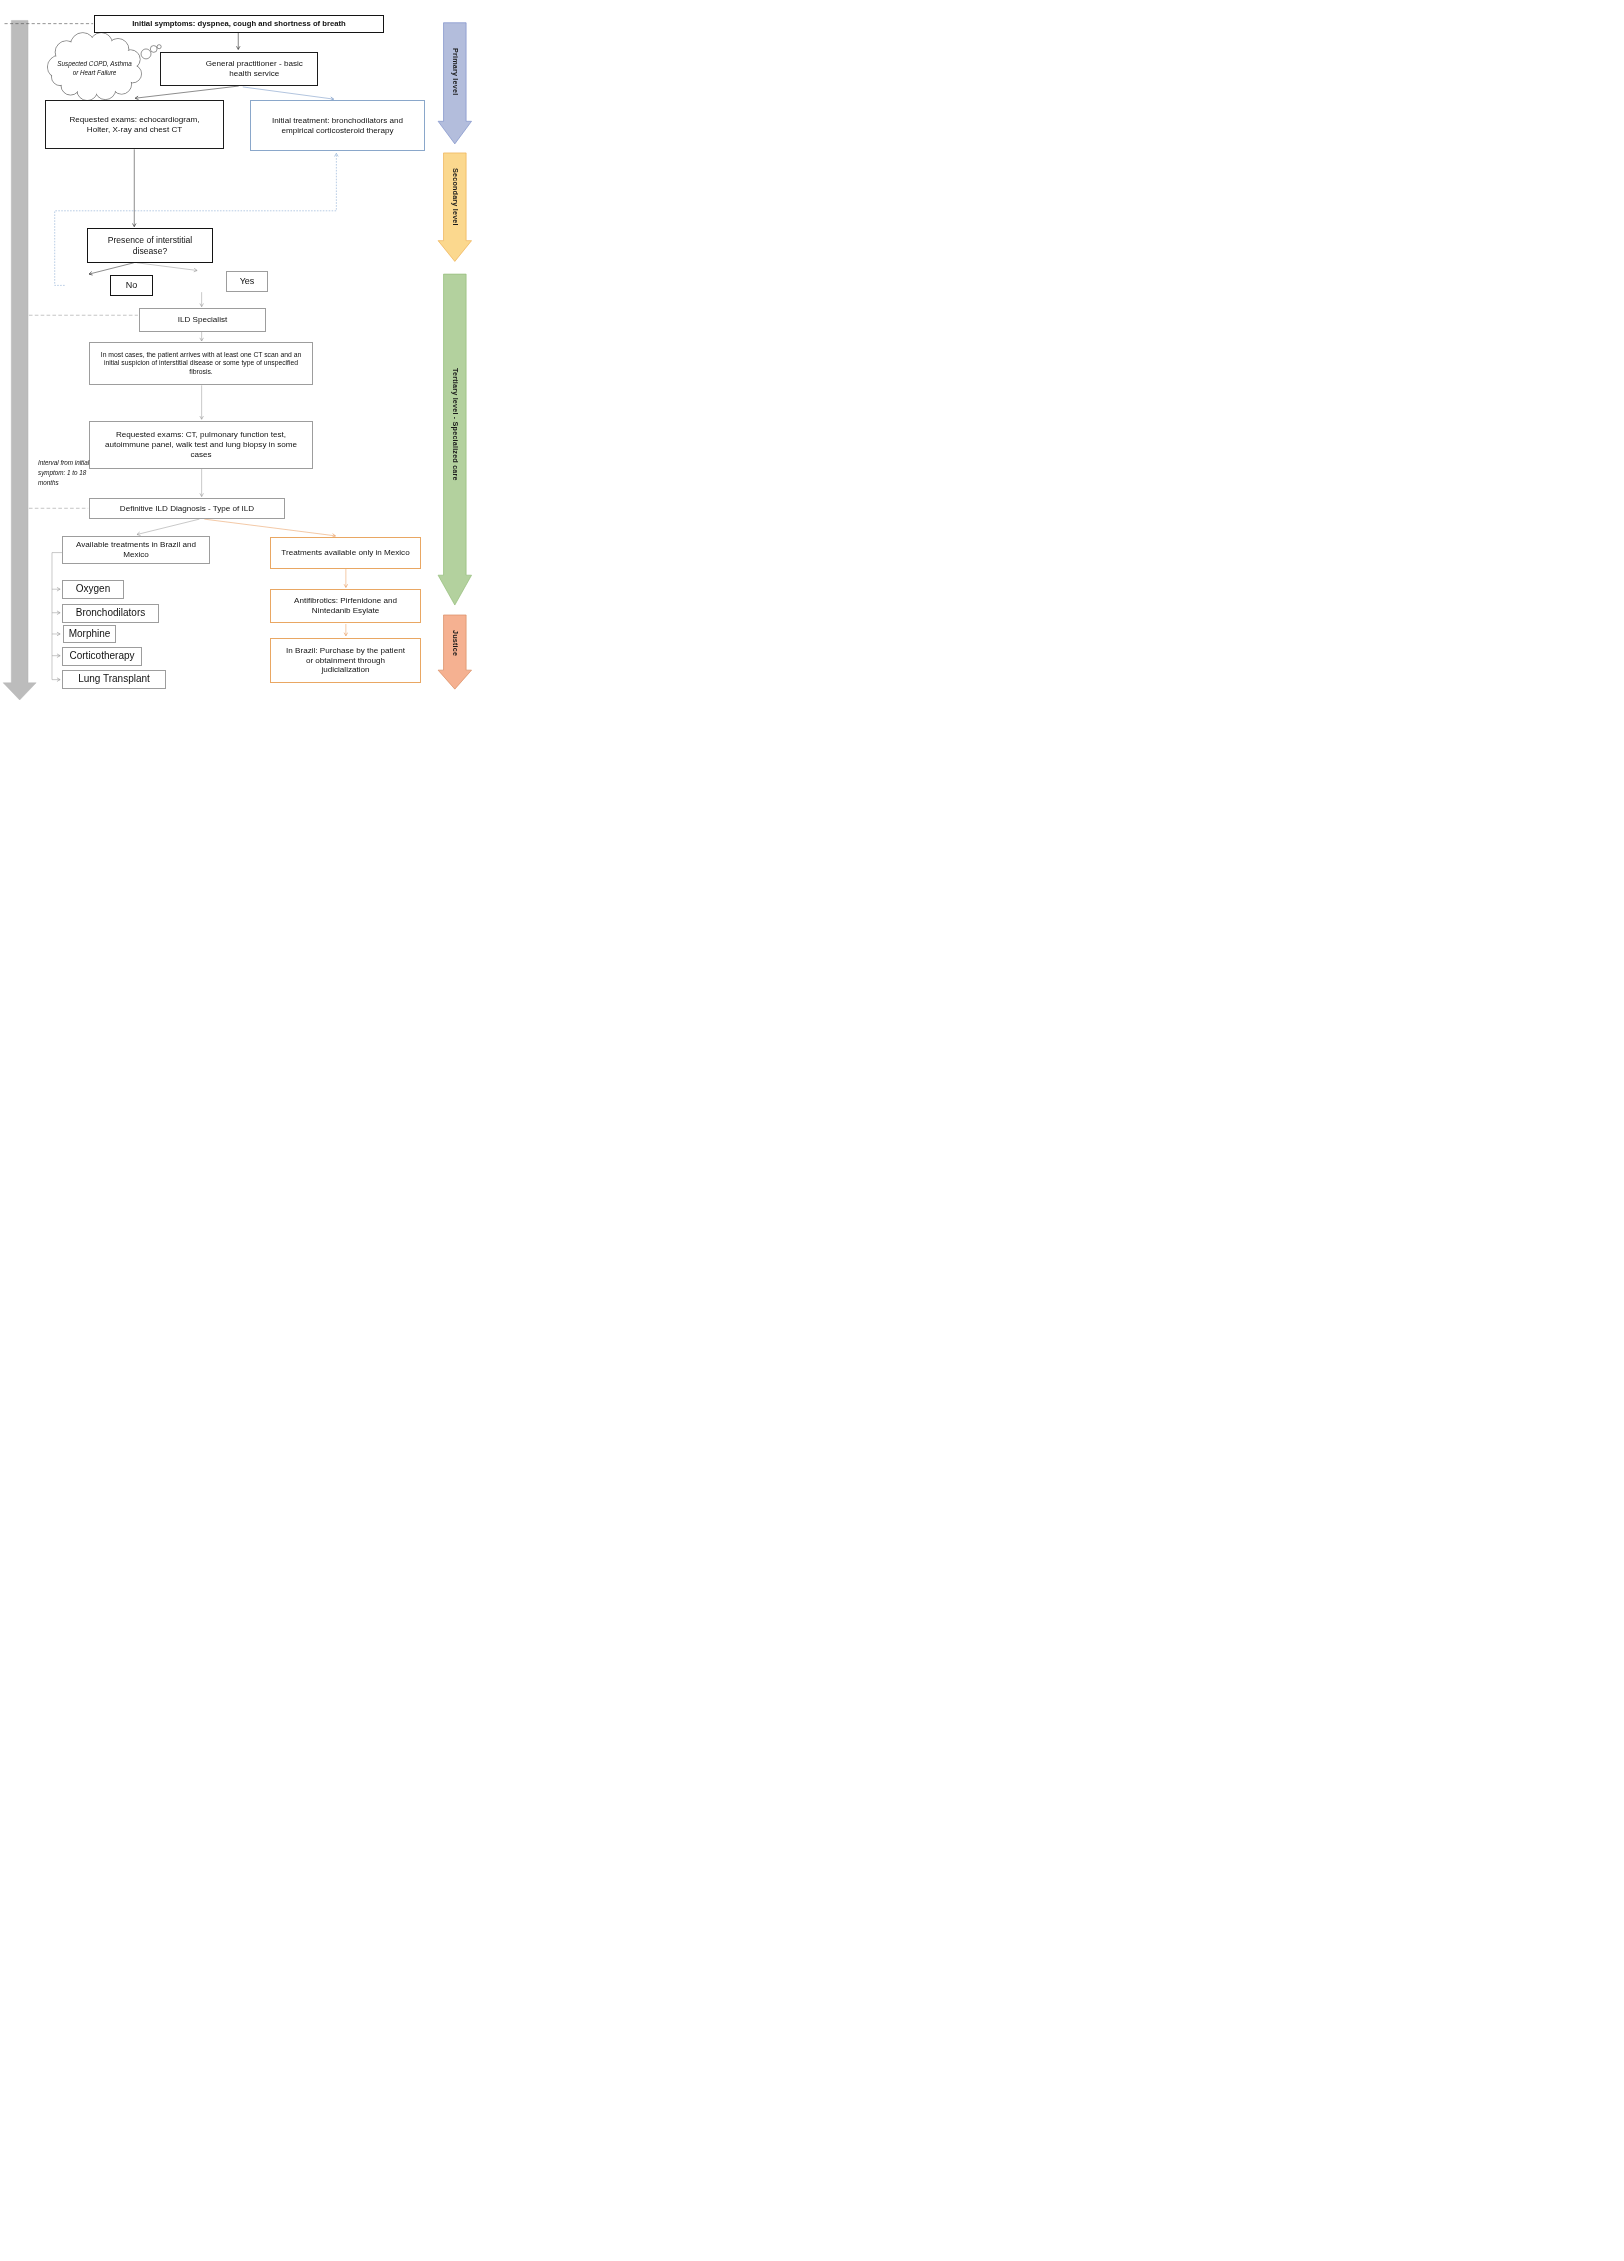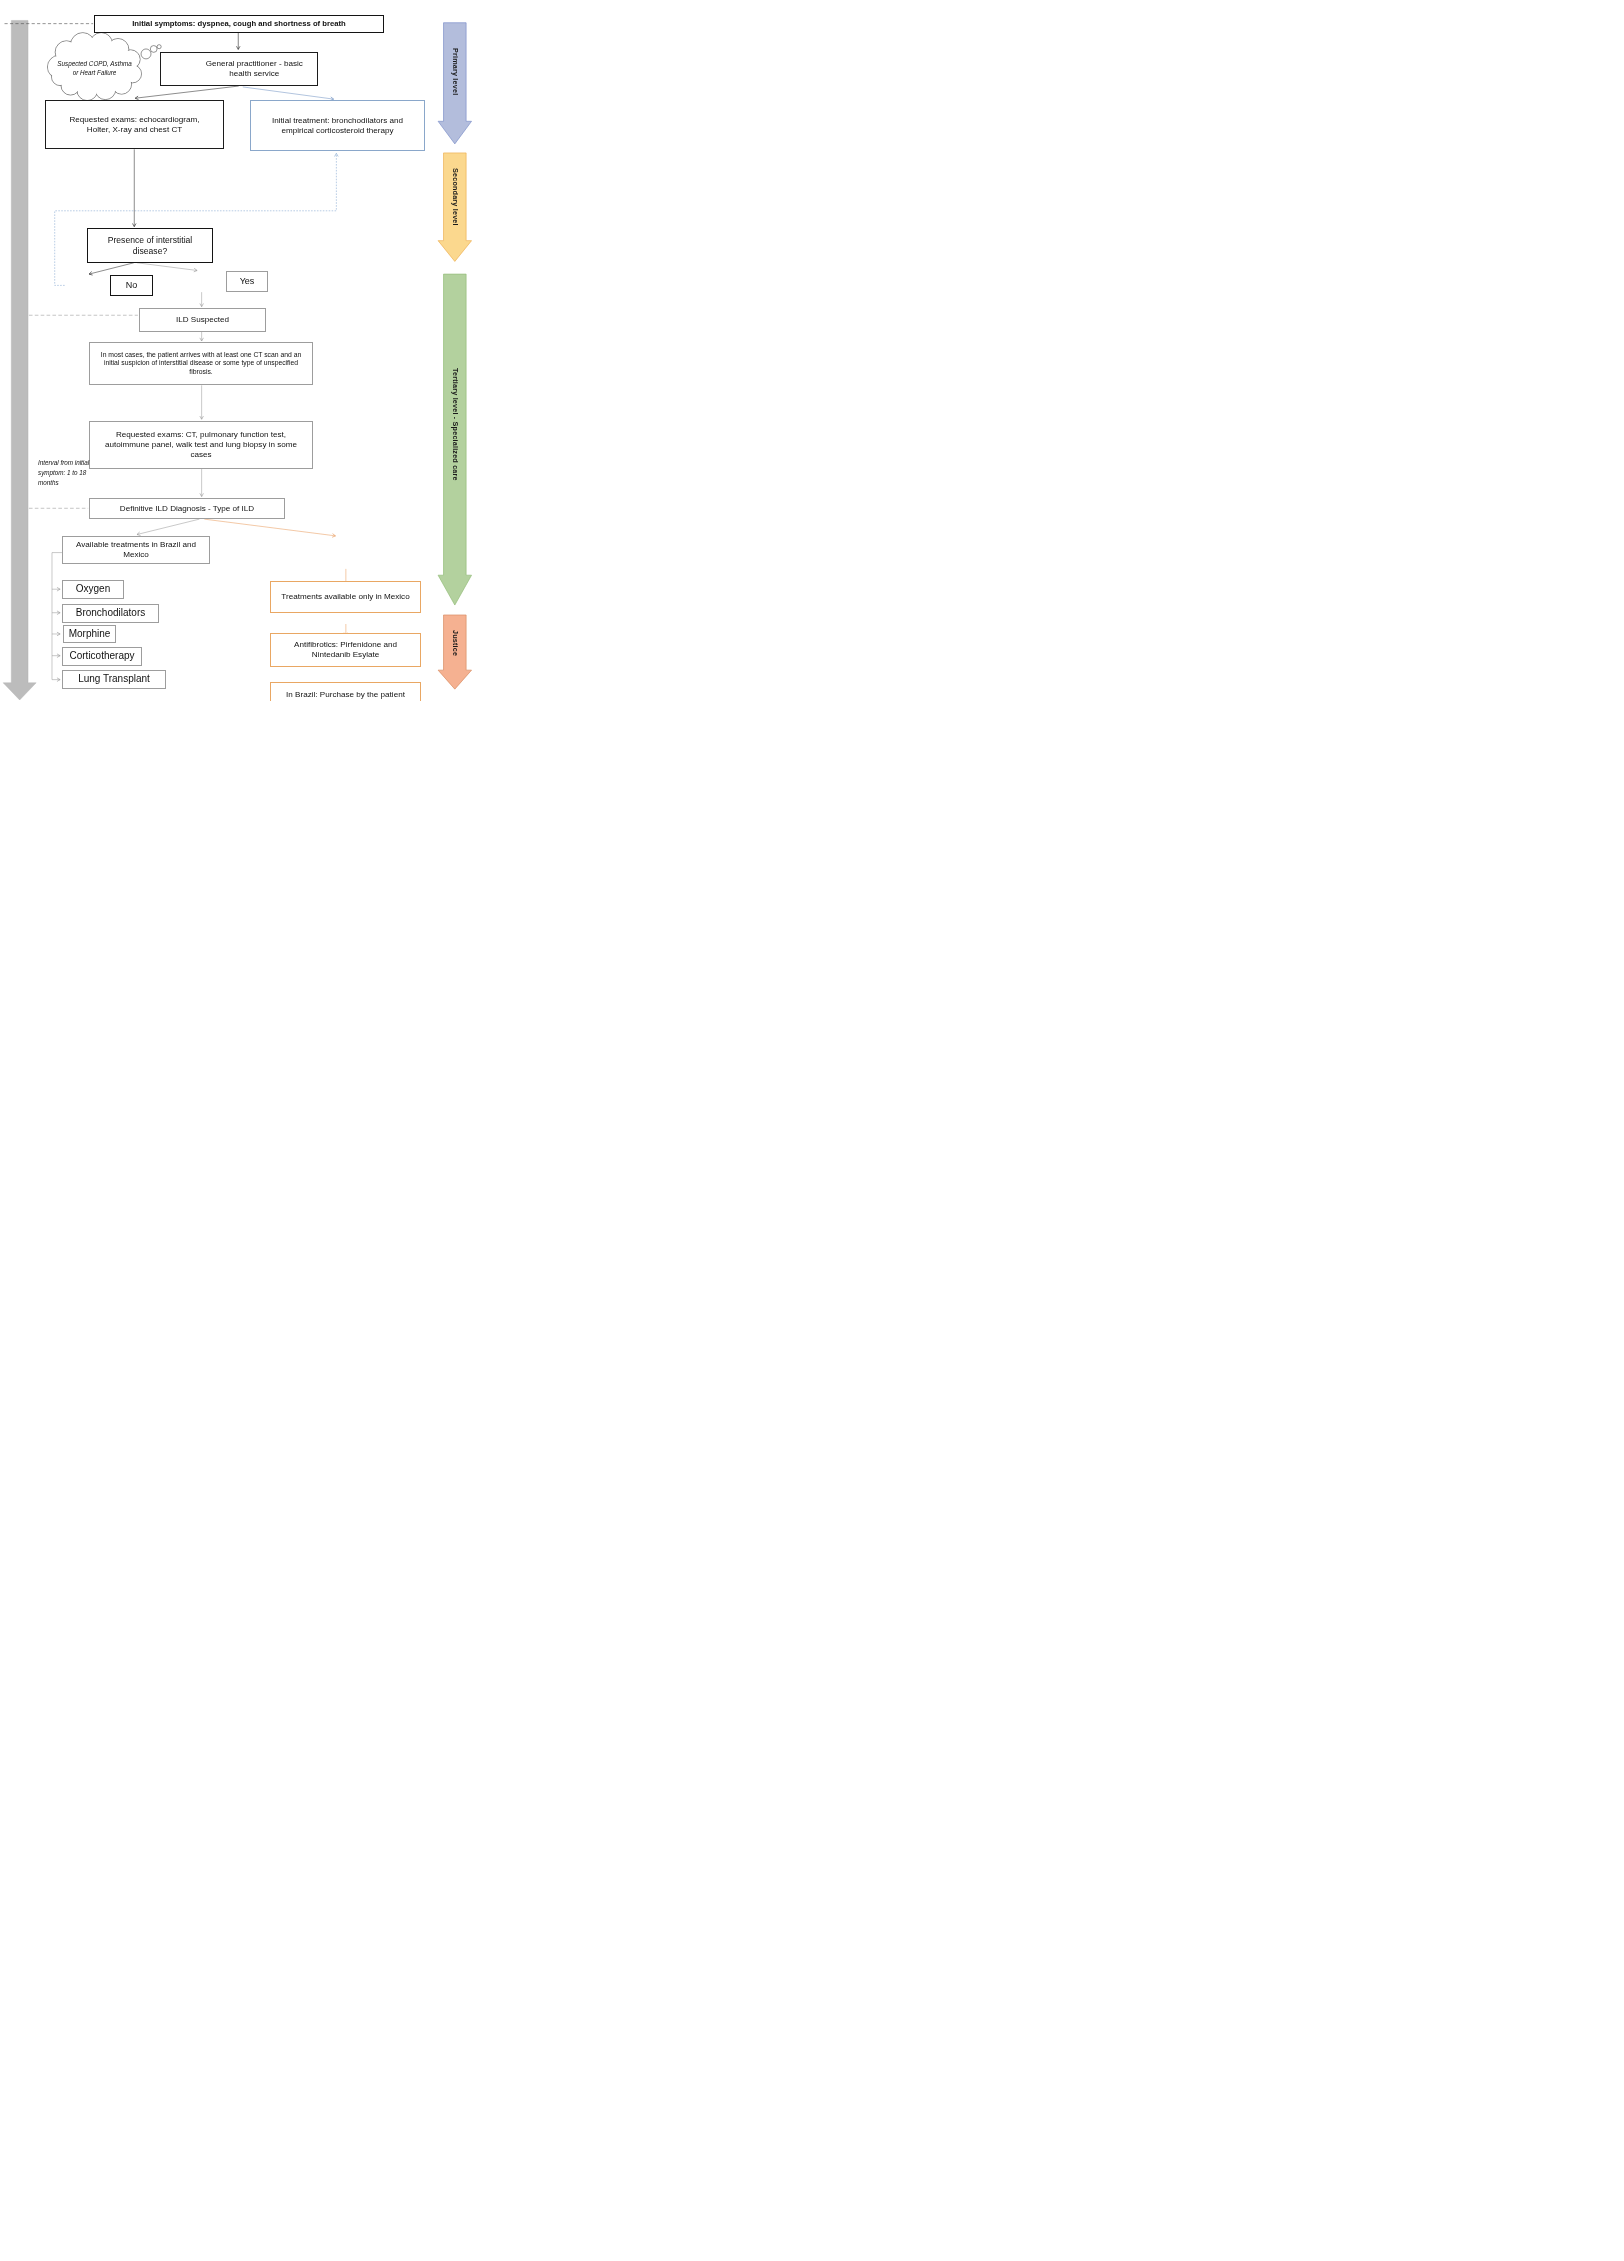--- a/index.html
+++ b/index.html
@@ -19,21 +19,21 @@
     display:flex;align-items:center;justify-content:center;
     text-align:center;
     line-height:1.22;
     z-index:2;
     padding:1.8px 5.4px;
   }
   .bd-heavy{border:1px solid #141414;}
   .bd-med{border:0.7px solid #1c1c1c;padding-left:36px;}
   .bd-gray{border:0.5px solid #9d9d9d;}
   .bd-blue{border:0.5px solid #8aa7ca;}
-  .bd-orange{border:0.5px solid #e9a763;margin-top:44px;}
+  .bd-orange{border:0.5px solid #e9a763;}
   .fs-title{font-size:7.7px;font-weight:700;}
   .fs-lg{font-size:8.1px;}
   .fs-q{font-size:8.6px;}
   .fs-yn{font-size:9px;margin-left:45px;}
   .fs-sm{font-size:6.8px;}
   .fs-tr{font-size:10px;}
   .note{
     position:absolute;z-index:2;
     font-style:italic;font-size:6.3px;line-height:1.55;
     text-align:left;
@@ -170,21 +170,21 @@
   <div class="box bd-med fs-lg" style="left:45px;top:100px;width:179px;height:49px;padding:1.8px 15.4px;">Requested exams: echocardiogram, Holter, X-ray and chest CT</div>
 
   <div class="box bd-blue fs-lg" style="left:250px;top:100px;width:175px;height:51px;padding:1.8px 13.6px;">Initial treatment: bronchodilators and empirical corticosteroid therapy</div>
 
   <div class="box bd-heavy fs-q" style="left:71px;top:228px;width:126px;height:35px;padding:1.8px 13.6px;margin-left:16px;">Presence of interstitial disease?</div>
 
   <div class="box bd-heavy fs-yn" style="left:65px;top:275px;width:43px;height:21px;">No</div>
 
   <div class="box bd-gray fs-yn" style="left:181px;top:271px;width:42px;height:21px;">Yes</div>
 
-  <div class="box bd-gray fs-lg" style="left:139px;top:308px;width:127px;height:23.5px;">ILD Suspected</div>
+  <div class="box bd-gray fs-lg" style="left:139px;top:308px;width:127px;height:23.5px;">ILD Specialist</div>
 
   <div class="box bd-gray fs-sm" style="left:89px;top:342px;width:224px;height:43px;padding:1.8px 6.3px;">In most cases, the patient arrives with at least one CT scan and an initial suspicion of interstitial disease or some type of unspecified fibrosis.</div>
 
   <div class="box bd-gray fs-lg" style="left:89px;top:421px;width:224px;height:48px;padding:1.8px 7.2px;">Requested exams: CT, pulmonary function test, autoimmune panel, walk test and lung biopsy in some cases</div>
 
   <div class="note" style="left:38px;top:458px;width:53px;">Interval from initial symptom: 1 to 18 months</div>
 
   <div class="box bd-gray fs-lg" style="left:89px;top:498px;width:196px;height:21px;">Definitive ILD Diagnosis - Type of ILD</div>
 
   <div class="box bd-gray fs-lg" style="left:62px;top:536px;width:148px;height:28px;">Available treatments in Brazil and Mexico</div>

